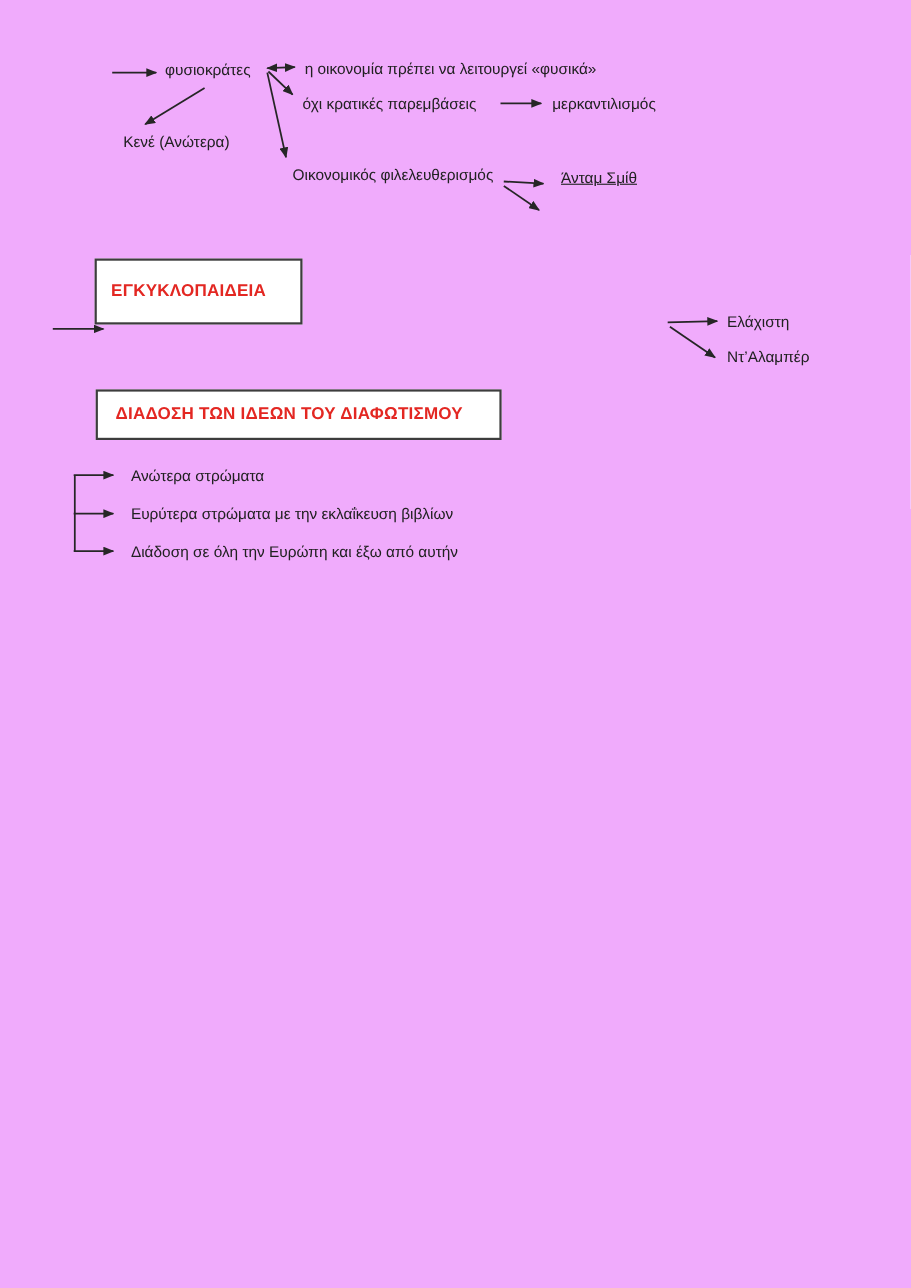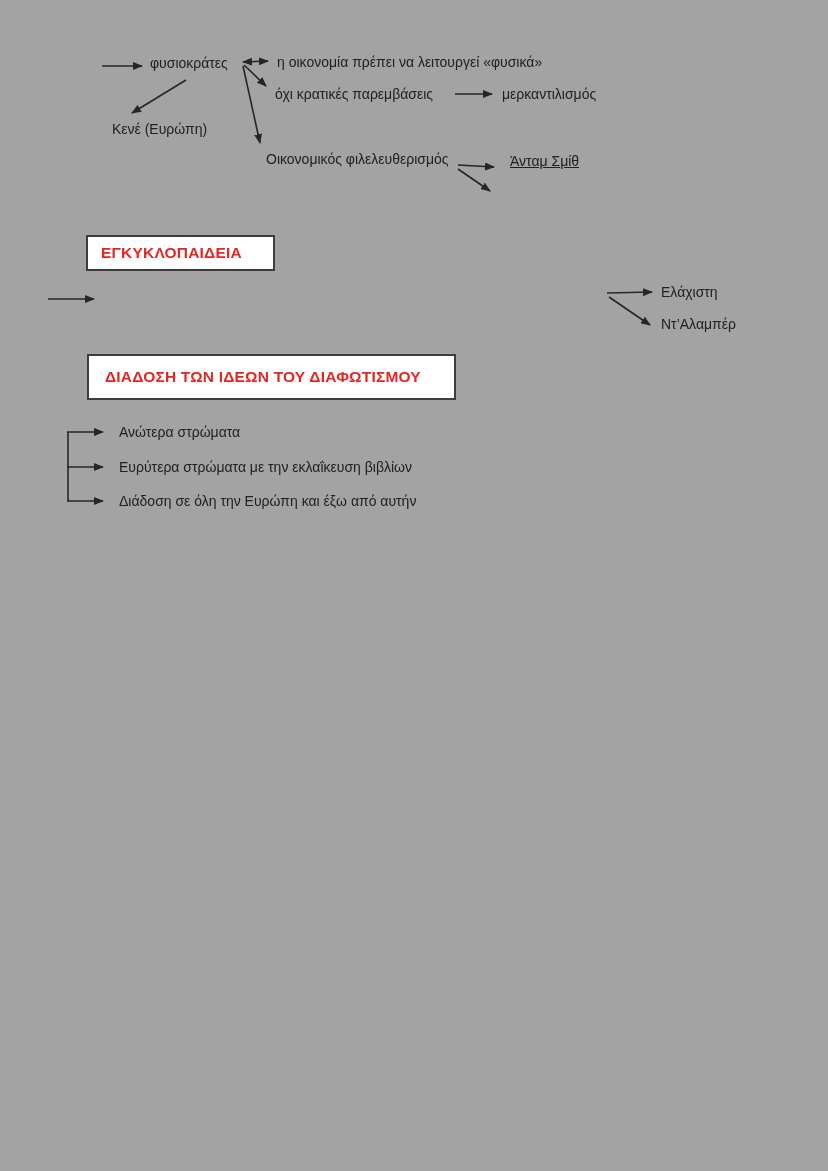--- a/index.html
+++ b/index.html
@@ -4,21 +4,21 @@
 <style>
   html, body {
     margin: 0;
     padding: 0;
     background: #ffffff;
   }
   .page {
     position: relative;
     width: 828px;
     height: 1171px;
-    background: #a3a3a3;
+    background: #f0abfc;
     overflow: hidden;
     font-family: "Liberation Sans", "DejaVu Sans", sans-serif;
     color: #212121;
   }
   .arrow-layer {
     position: absolute;
     left: 0;
     top: 0;
     width: 828px;
     height: 1171px;
@@ -101,28 +101,28 @@
   </svg>
 
   <div class="t" style="left:150px; top:55px;">φυσιοκράτες</div>
 
   <div class="t" style="left:277px; top:54px;">η οικονομία πρέπει να λειτουργεί «φυσικά»</div>
 
   <div class="t" style="left:275px; top:86px;">όχι κρατικές παρεμβάσεις</div>
 
   <div class="t" style="left:502px; top:86px;">μερκαντιλισμός</div>
 
-  <div class="t" style="left:112px; top:121px;">Κενέ (Ευρώπη)</div>
+  <div class="t" style="left:112px; top:121px;">Κενέ (Ανώτερα)</div>
 
   <div class="t" style="left:266px; top:151px;">Οικονομικός φιλελευθερισμός</div>
 
   <div class="t" style="left:510px; top:153px;text-decoration:underline;">Άνταμ Σμίθ</div>
 
 
-  <div class="redbox box1" style="left:86px; top:235px; width:189px; height:36px;">
+  <div class="redbox box1" style="left:86px; top:235px; width:189px; height:60px;">
     <span>ΕΓΚΥΚΛΟΠΑΙΔΕΙΑ</span>
   </div>
 
 
   <div class="t" style="left:661px; top:284px;">Ελάχιστη</div>
 
   <div class="t" style="left:661px; top:316px;">Ντ’Αλαμπέρ</div>
 
   <div class="redbox box2" style="left:87px; top:354px; width:369px; height:46px;">
     <span>ΔΙΑΔΟΣΗ ΤΩΝ ΙΔΕΩΝ ΤΟΥ ΔΙΑΦΩΤΙΣΜΟΥ</span>

